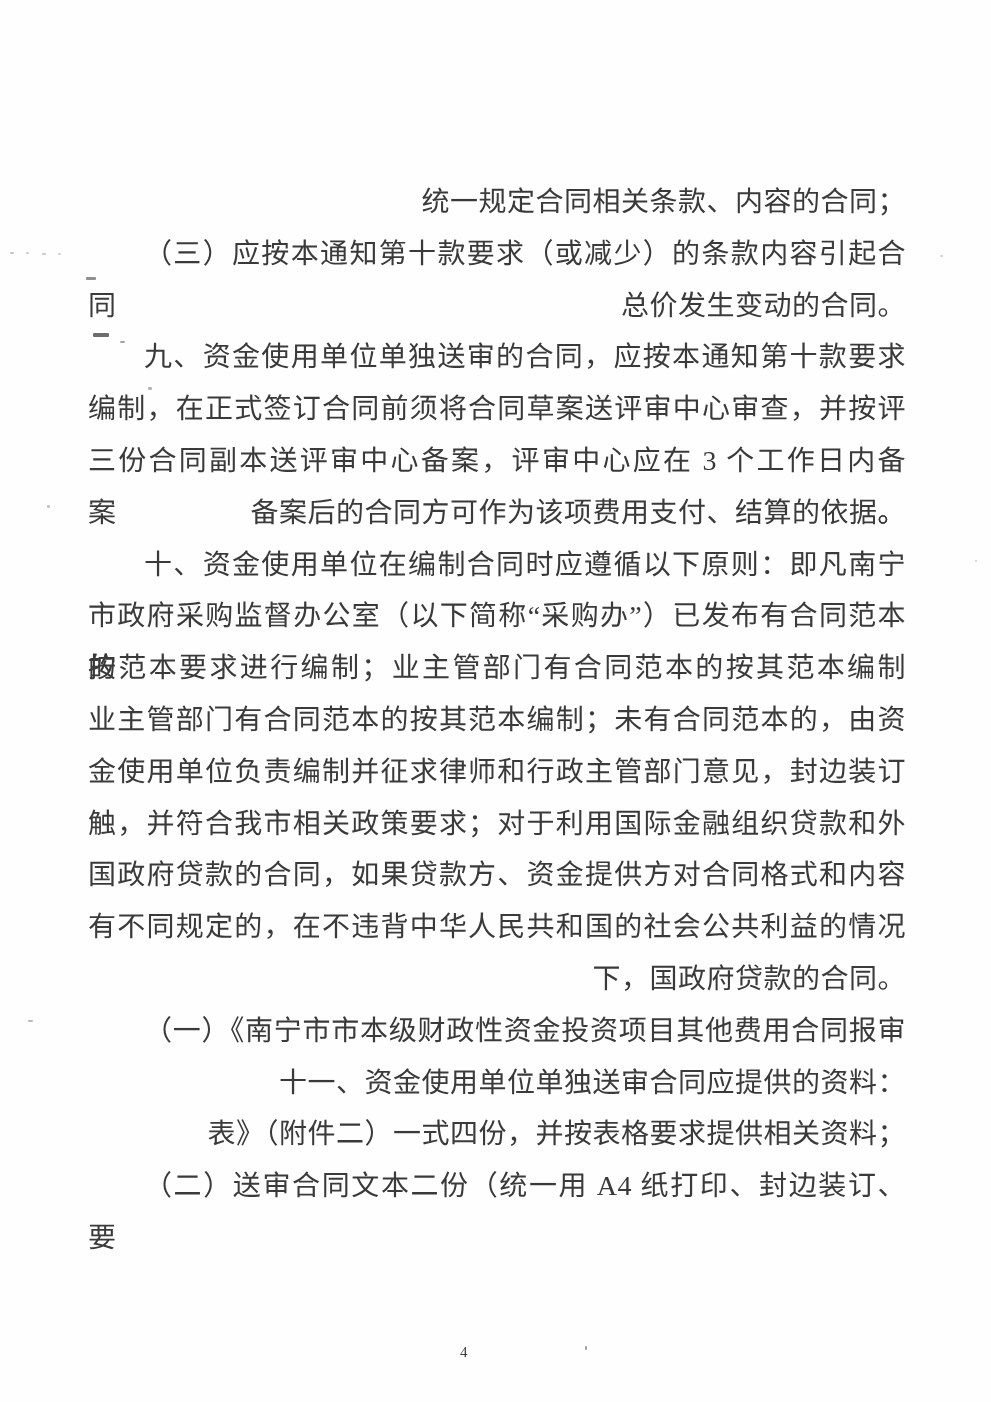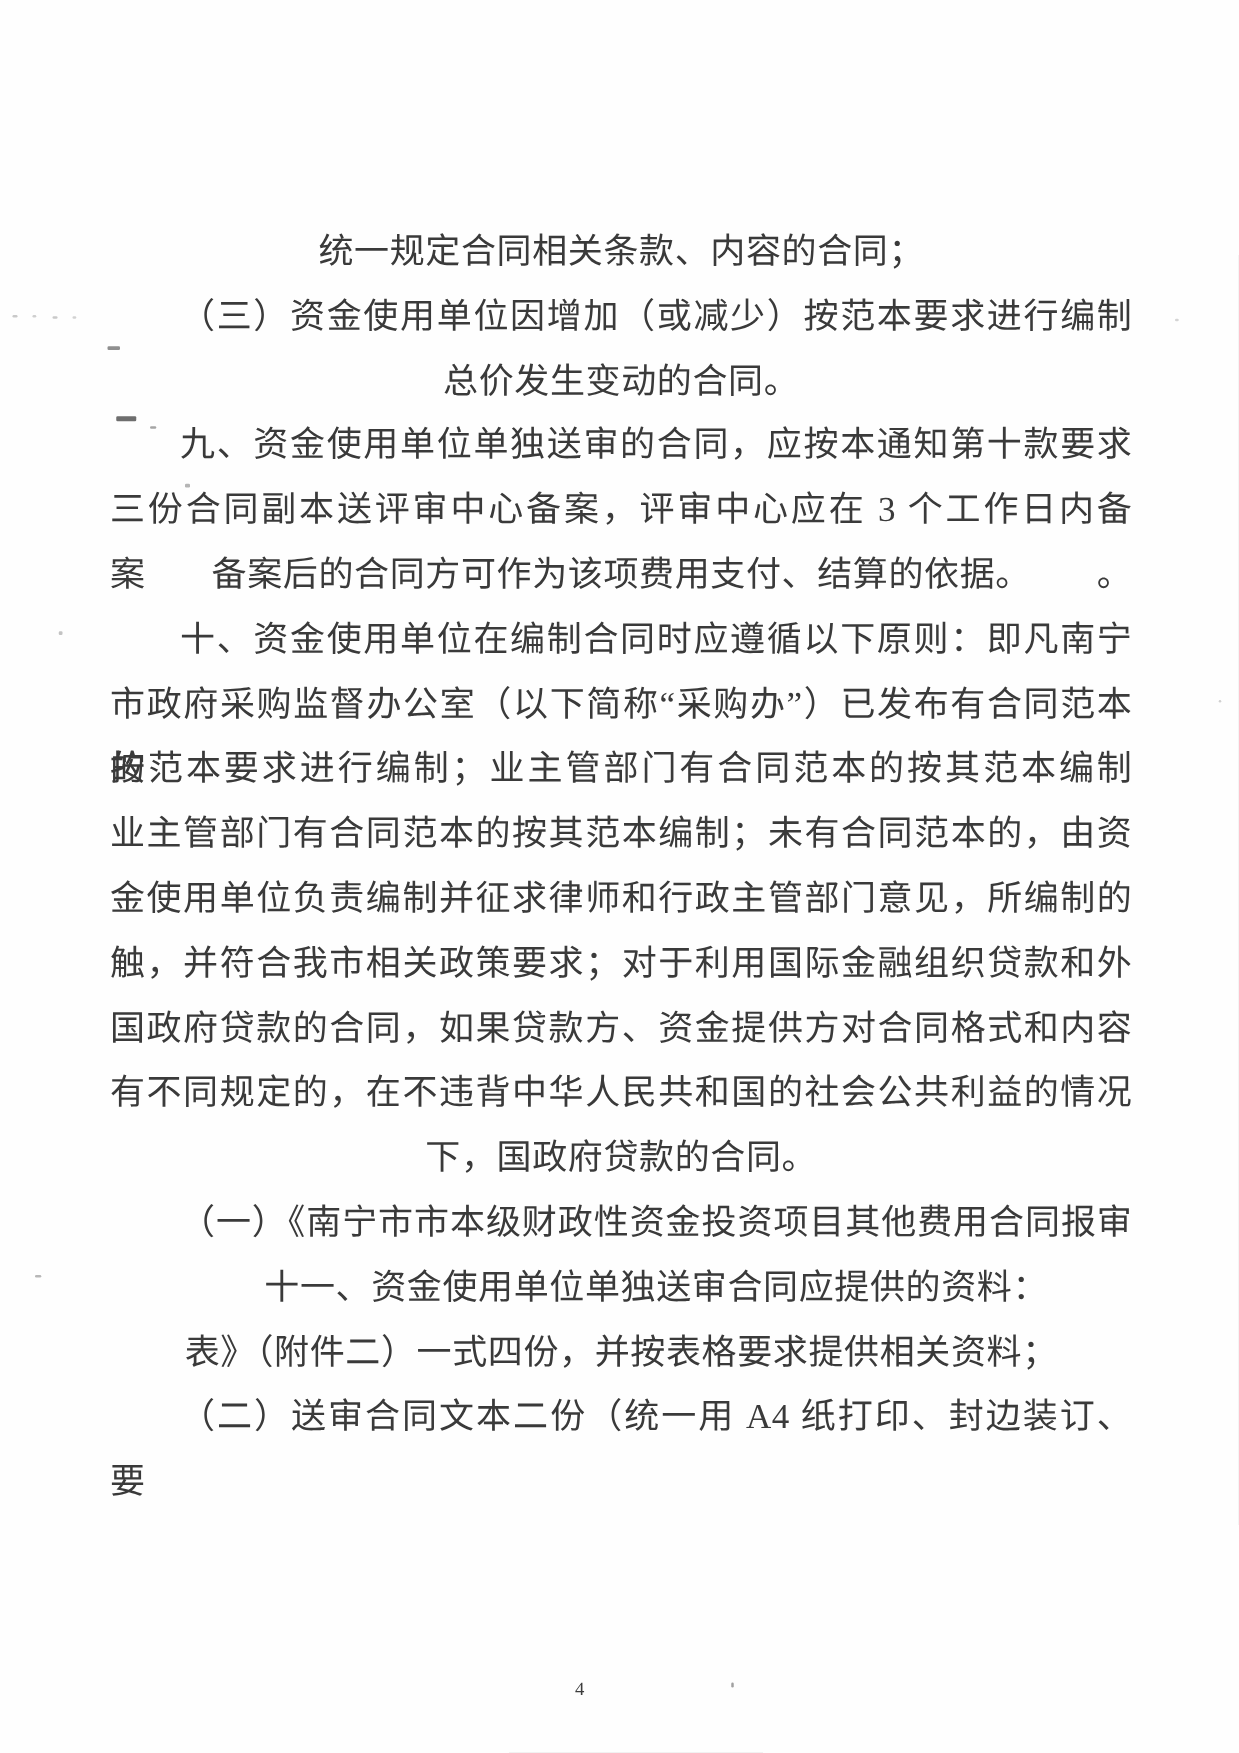--- a/index.html
+++ b/index.html
@@ -24,21 +24,21 @@
     top: 176px;
     width: 818px;
     font-size: 28px;
     line-height: 51.8px;
     color: #3a3a3a;
     letter-spacing: 0.5px;
     text-rendering: optimizeLegibility;
   }
   .line {
     height: 51.8px;
-    text-align: center;
+    text-align: right;
     white-space: pre-wrap;
   }
   
   .line.j {
     text-align: justify;
     text-align-last: justify;
     text-justify: inter-character;
   }
   
   .line.i {
@@ -73,30 +73,31 @@
   .sp12 { left: 975px; top: 560px;  width: 2px;  height: 2px; background:#d0d0d0; }
   .sp13 { left: 940px; top: 255px;  width: 3px;  height: 2px; background:#d4d4d4; }
 </style>
 </head>
 <body>
 
 <div class="page">
 
   <div class="doc">
     <div class="line">统一规定合同相关条款、内容的合同；</div>
-    <div class="line i j">（三）资金使用单位因增加（或减少）按范本要求进行编制</div>
+    <div class="line i j">（三）应按本通知第十款要求（或减少）的条款内容引起合同</div>
     <div class="line">总价发生变动的合同。</div>
     <div class="line i j">九、资金使用单位单独送审的合同，应按本通知第十款要求</div>
+    <div class="line j">编制，在正式签订合同前须将合同草案送评审中心审查，并按评</div>
     <div class="line j">三份合同副本送评审中心备案，评审中心应在 3 个工作日内备案。</div>
     <div class="line">备案后的合同方可作为该项费用支付、结算的依据。</div>
     <div class="line i j">十、资金使用单位在编制合同时应遵循以下原则：即凡南宁</div>
     <div class="line j">市政府采购监督办公室（以下简称“采购办”）已发布有合同范本的</div>
     <div class="line j">按范本要求进行编制；业主管部门有合同范本的按其范本编制</div>
     <div class="line j">业主管部门有合同范本的按其范本编制；未有合同范本的，由资</div>
-    <div class="line j">金使用单位负责编制并征求律师和行政主管部门意见，所编制的</div>
+    <div class="line j">金使用单位负责编制并征求律师和行政主管部门意见，封边装订</div>
     <div class="line j">触，并符合我市相关政策要求；对于利用国际金融组织贷款和外</div>
     <div class="line j">国政府贷款的合同，如果贷款方、资金提供方对合同格式和内容</div>
     <div class="line j">有不同规定的，在不违背中华人民共和国的社会公共利益的情况</div>
     <div class="line">下，国政府贷款的合同。</div>
     <div class="line i j">（一）《南宁市市本级财政性资金投资项目其他费用合同报审</div>
     <div class="line i">十一、资金使用单位单独送审合同应提供的资料：</div>
     <div class="line">表》（附件二）一式四份，并按表格要求提供相关资料；</div>
     <div class="line i j">（二）送审合同文本二份（统一用 A4 纸打印、封边装订、要</div>
   </div>
 

